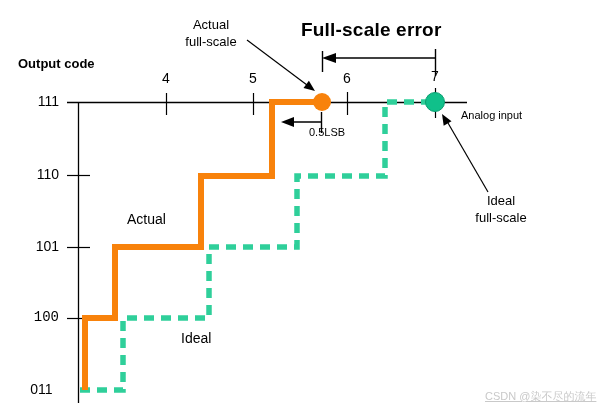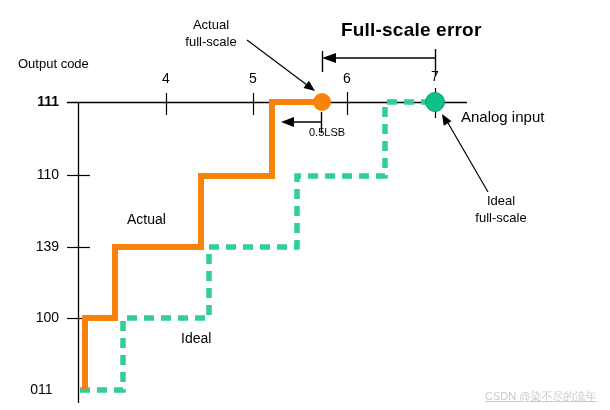--- a/index.html
+++ b/index.html
@@ -7,21 +7,21 @@
     position:relative;width:610px;height:410px;background:#ffffff;overflow:hidden;
     font-family:"Liberation Sans","DejaVu Sans",sans-serif;color:#000;
   }
   #plot-svg{position:absolute;left:0;top:0;}
   .lbl{position:absolute;white-space:nowrap;line-height:1.1;}
   .ytick{left:24px;width:35px;text-align:right;font-size:14px;}
   .xtick{width:24px;text-align:center;font-size:14px;top:71px;}
   .axis-title{font-size:13px;}
   .series-lbl{font-size:14px;}
   .anno{position:absolute;text-align:center;font-size:13px;line-height:17px;}
-  .fs-title{font-size:19px;font-weight:bold;letter-spacing:.2px;margin-left:40px;}
+  .fs-title{font-size:19px;font-weight:bold;letter-spacing:.2px;}
   .lsb{font-size:11px;padding-left:32px;}
   .watermark{font-size:11px;color:#c9c9c9;text-decoration:underline;}
 </style>
 </head>
 <body>
 
 <div id="stage">
 
   <svg id="plot-svg" width="610" height="410" viewBox="0 0 610 410">
 
@@ -61,34 +61,34 @@
       <line x1="247" y1="40" x2="307" y2="85" stroke="#000" stroke-width="1.2"></line>
       <polygon points="315,91 303.5,88 308.9,80.8" fill="#000"></polygon>
     </g>
 
     <g>
       <line x1="488" y1="192" x2="448" y2="123" stroke="#000" stroke-width="1.2"></line>
       <polygon points="442,114 451.5,121.2 443.7,125.8" fill="#000"></polygon>
     </g>
   </svg>
 
-  <div class="lbl axis-title" style="left:18px;top:57px;">Output code</div>
+  <div class="lbl axis-title" style="left:18px;top:57px;font-weight:bold;">Output code</div>
 
-  <div class="lbl ytick" style="top:94px;font-weight:bold;">111</div>
+  <div class="lbl ytick" style="top:94px;">111</div>
   <div class="lbl ytick" style="top:167px;text-align:right;">110</div>
-  <div class="lbl ytick" style="top:239px;">139</div>
-  <div class="lbl ytick" style="top:310px;">100</div>
+  <div class="lbl ytick" style="top:239px;">101</div>
+  <div class="lbl ytick" style="top:310px;font-family:Liberation Mono, monospace;">100</div>
   <div class="lbl ytick" style="top:382px;text-align:center;">011</div>
 
   <div class="lbl xtick" style="left:154px;">4</div>
   <div class="lbl xtick" style="left:241px;">5</div>
   <div class="lbl xtick" style="left:335px;">6</div>
   <div class="lbl xtick" style="left:423px;top:69px;">7</div>
 
-  <div class="lbl axis-title" style="left:461px;top:109px;font-size:15px;">Analog input</div>
+  <div class="lbl axis-title" style="left:461px;top:109px;font-size:11px;">Analog input</div>
 
   <div class="lbl series-lbl" style="left:127px;top:212px;">Actual</div>
   <div class="lbl series-lbl" style="left:181px;top:331px;">Ideal</div>
 
   <div class="anno" style="left:161px;top:16px;width:100px;">
     <div>Actual</div>
     <div>full-scale</div>
   </div>
 
   <div class="lbl fs-title" style="left:301px;top:20px;">Full-scale error</div>

